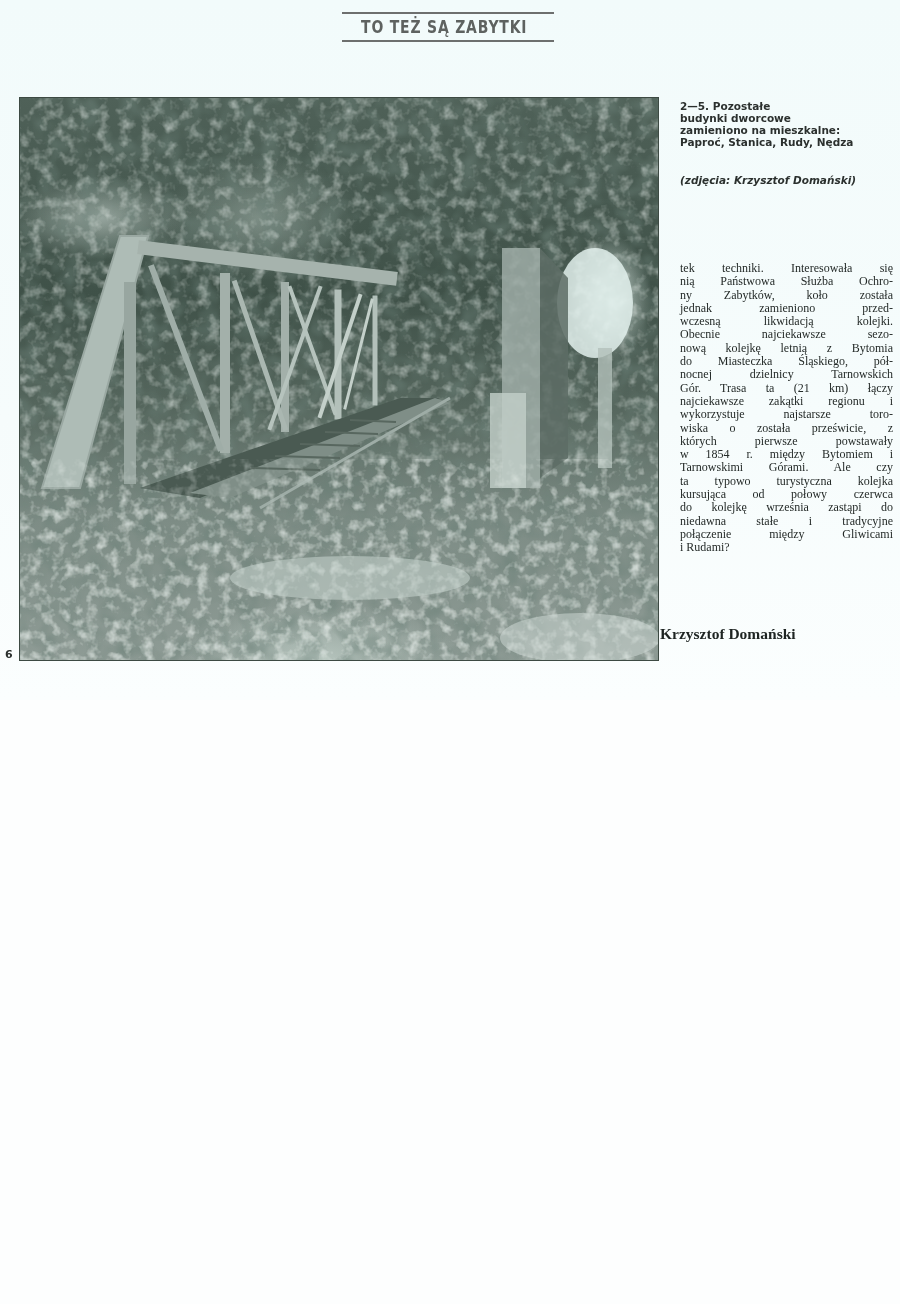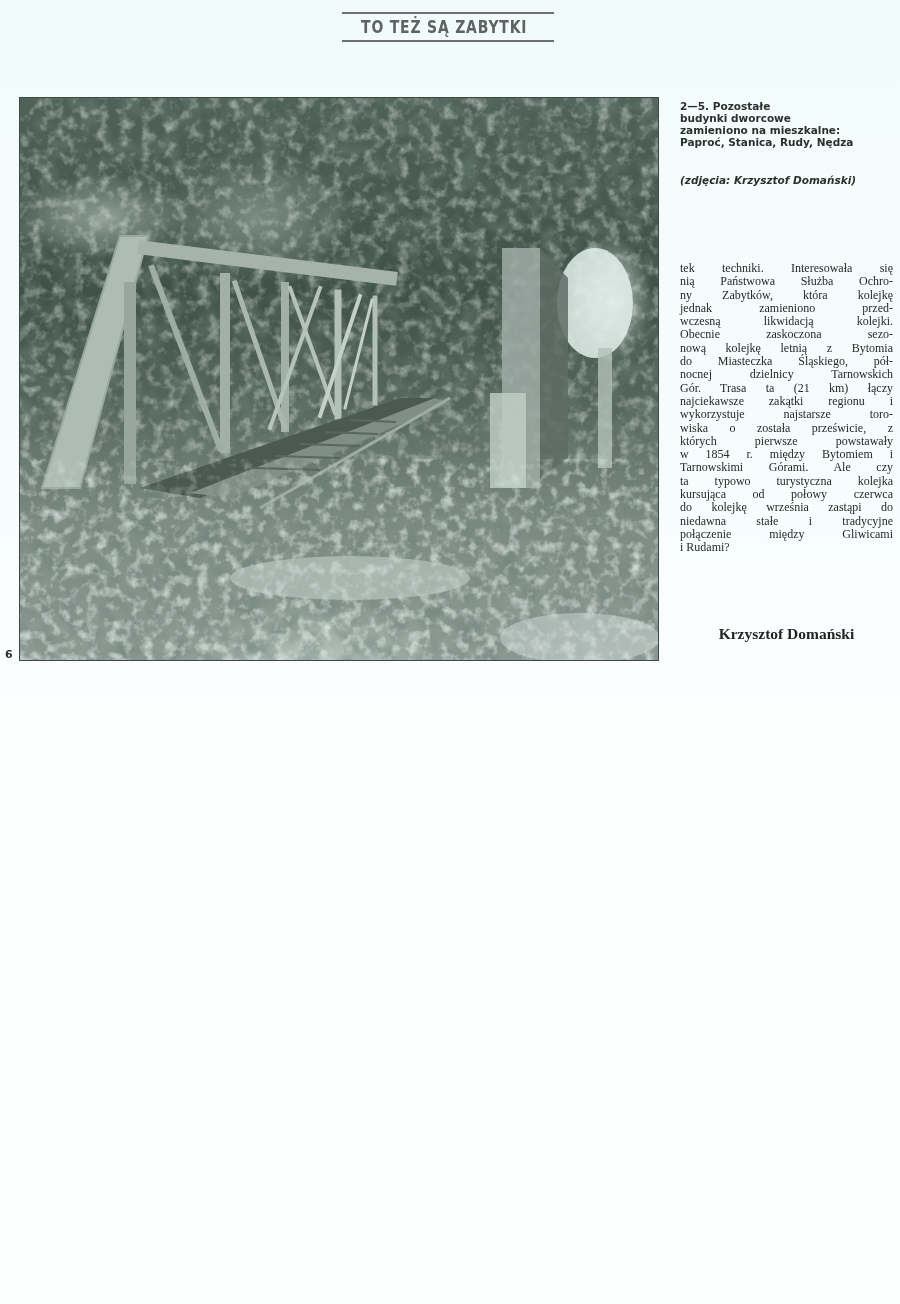--- a/index.html
+++ b/index.html
@@ -55,21 +55,21 @@
 
   
   .article {
     position: absolute; left: 680px; top: 262px; width: 213px;
     font-family: "Liberation Serif", serif; font-size: 12px; line-height: 13.3px;
     color: #242a28; text-align: justify;
   }
   .article .line { display: block; white-space: nowrap; text-align-last: justify; text-align: justify; }
   .article .line.last { text-align-last: left; }
   .author {
-    position: absolute; left: 680px; top: 625px; width: 213px; text-align: center;
+    position: absolute; left: 660px; top: 625px; width: 213px; text-align: left;
     font-family: "Liberation Serif", serif; font-weight: bold; font-size: 15.5px; color: #1e2422;
   }
 </style>
 </head>
 <body>
 
 <div class="page-tint"></div>
 
 <div class="header">
   <div class="rule"></div>
@@ -138,24 +138,24 @@
   <p>2—5. Pozostałe
 budynki dworcowe
 zamieniono na mieszkalne:
 Paproć, Stanica, Rudy, Nędza</p>
   <p class="credit">(zdjęcia: Krzysztof Domański)</p>
 </div>
 
 <div class="article">
   <span class="line">tek techniki. Interesowała się</span>
   <span class="line">nią Państwowa Służba Ochro-</span>
-  <span class="line">ny Zabytków, która kolejkę</span>
+  <span class="line">ny Zabytków, koło została</span>
   <span class="line">jednak zamieniono przed-</span>
   <span class="line">wczesną likwidacją kolejki.</span>
-  <span class="line">Obecnie zaskoczona sezo-</span>
+  <span class="line">Obecnie najciekawsze sezo-</span>
   <span class="line">nową kolejkę letnią z Bytomia</span>
   <span class="line">do Miasteczka Śląskiego, pół-</span>
   <span class="line">nocnej dzielnicy Tarnowskich</span>
   <span class="line">Gór. Trasa ta (21 km) łączy</span>
   <span class="line">najciekawsze zakątki regionu i</span>
   <span class="line">wykorzystuje najstarsze toro-</span>
   <span class="line">wiska o została prześwicie, z</span>
   <span class="line">których pierwsze powstawały</span>
   <span class="line">w 1854 r. między Bytomiem i</span>
   <span class="line">Tarnowskimi Górami. Ale czy</span>

